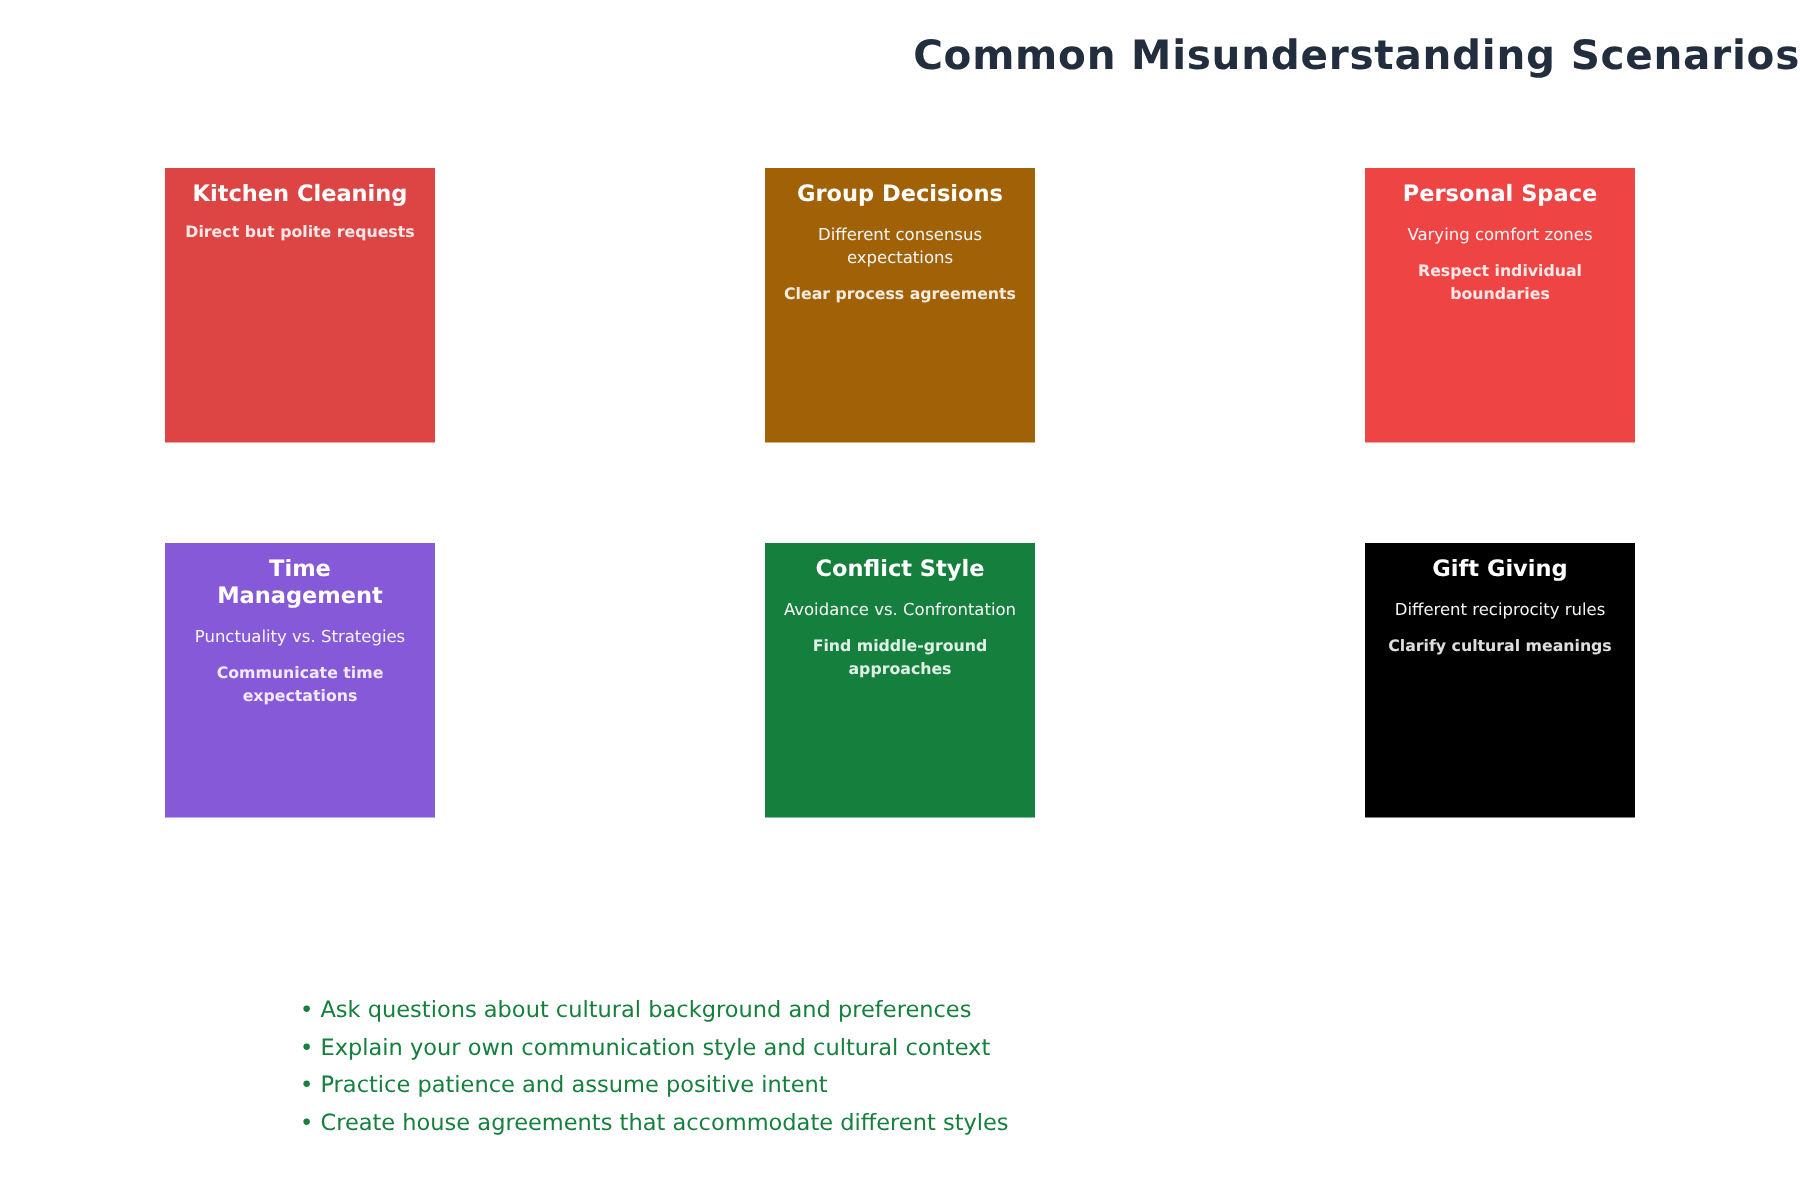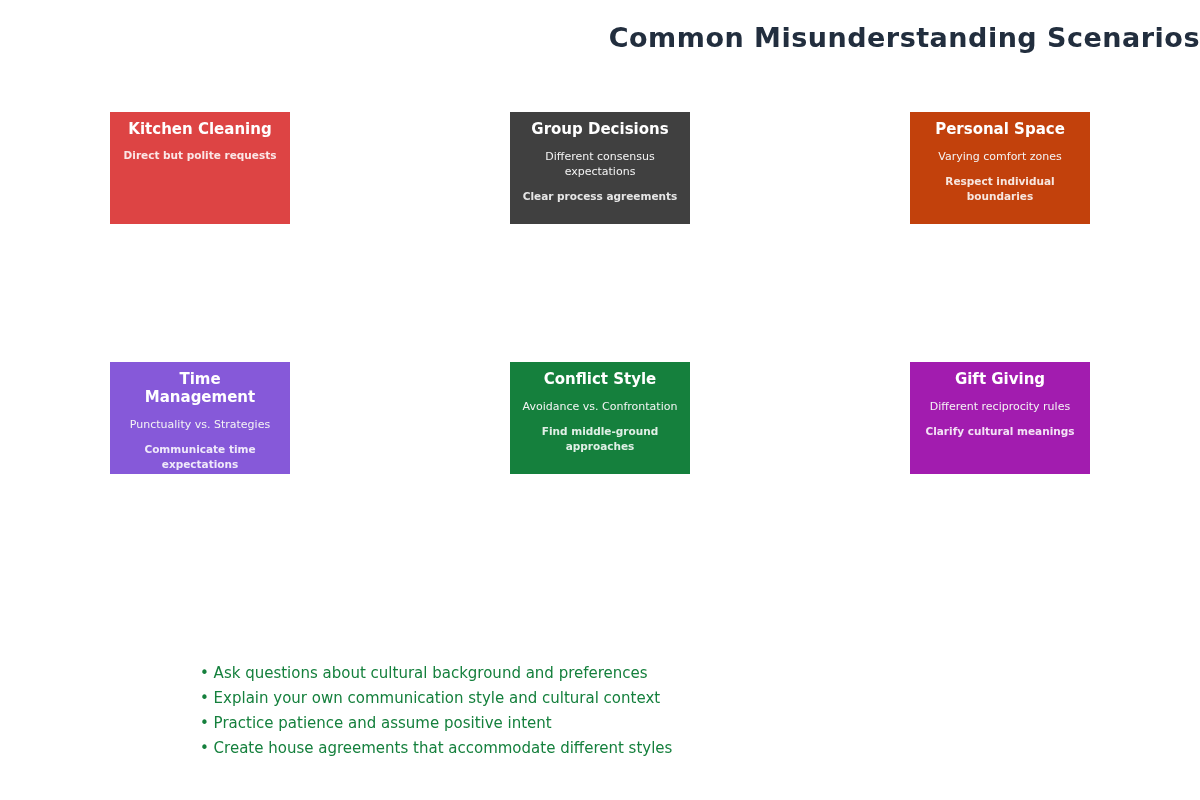--- a/index.html
+++ b/index.html
@@ -28,21 +28,21 @@
     left: 0;
     width: 100%;
     display: flex;
     justify-content: center;
     gap: 220px;
   }
   .cards-row.row-1 { top: 112px; }
   .cards-row.row-2 { top: 362px; }
   .card {
     width: 180px;
-    height: 112px;
+    height: 183px;
     box-sizing: border-box;
     padding: 8px 12px 17px 12px;
     text-align: center;
     color: #ffffff;
   }
   .card-title {
     font-size: 15px;
     font-weight: bold;
     line-height: 18px;
     color: #ffffff;
@@ -90,44 +90,44 @@
 
 <div class="page">
 
   <h1 class="page-title">Common Misunderstanding Scenarios</h1>
 
   <div class="cards-row row-1">
     <div class="card" style="background-color: rgb(221, 68, 68);">
       <div class="card-title">Kitchen Cleaning</div>
       <div class="card-strategy">Direct but polite requests</div>
     </div>
-    <div class="card" style="background-color: #404040;">
+    <div class="card" style="background-color: #a16207;">
       <div class="card-title">Group Decisions</div>
       <div class="card-subtitle">Different consensus expectations</div>
       <div class="card-strategy">Clear process agreements</div>
     </div>
-    <div class="card" style="background-color: #c2410c;">
+    <div class="card" style="background-color: #ef4444;">
       <div class="card-title">Personal Space</div>
       <div class="card-subtitle">Varying comfort zones</div>
       <div class="card-strategy">Respect individual boundaries</div>
     </div>
   </div>
 
   <div class="cards-row row-2">
     <div class="card" style="background-color: rgb(134, 89, 217);">
       <div class="card-title">Time Management</div>
       <div class="card-subtitle">Punctuality vs. Strategies</div>
       <div class="card-strategy">Communicate time expectations</div>
     </div>
     <div class="card" style="background-color: #15803d;">
       <div class="card-title">Conflict Style</div>
       <div class="card-subtitle">Avoidance vs. Confrontation</div>
       <div class="card-strategy">Find middle-ground approaches</div>
     </div>
-    <div class="card" style="background-color: #a21caf;">
+    <div class="card" style="background-color: #000000;">
       <div class="card-title">Gift Giving</div>
       <div class="card-subtitle">Different reciprocity rules</div>
       <div class="card-strategy">Clarify cultural meanings</div>
     </div>
   </div>
 
 
   <div class="bullets">
     <div class="bullet-line">• Ask questions about cultural background and preferences</div>
     <div class="bullet-line">• Explain your own communication style and cultural context</div>

